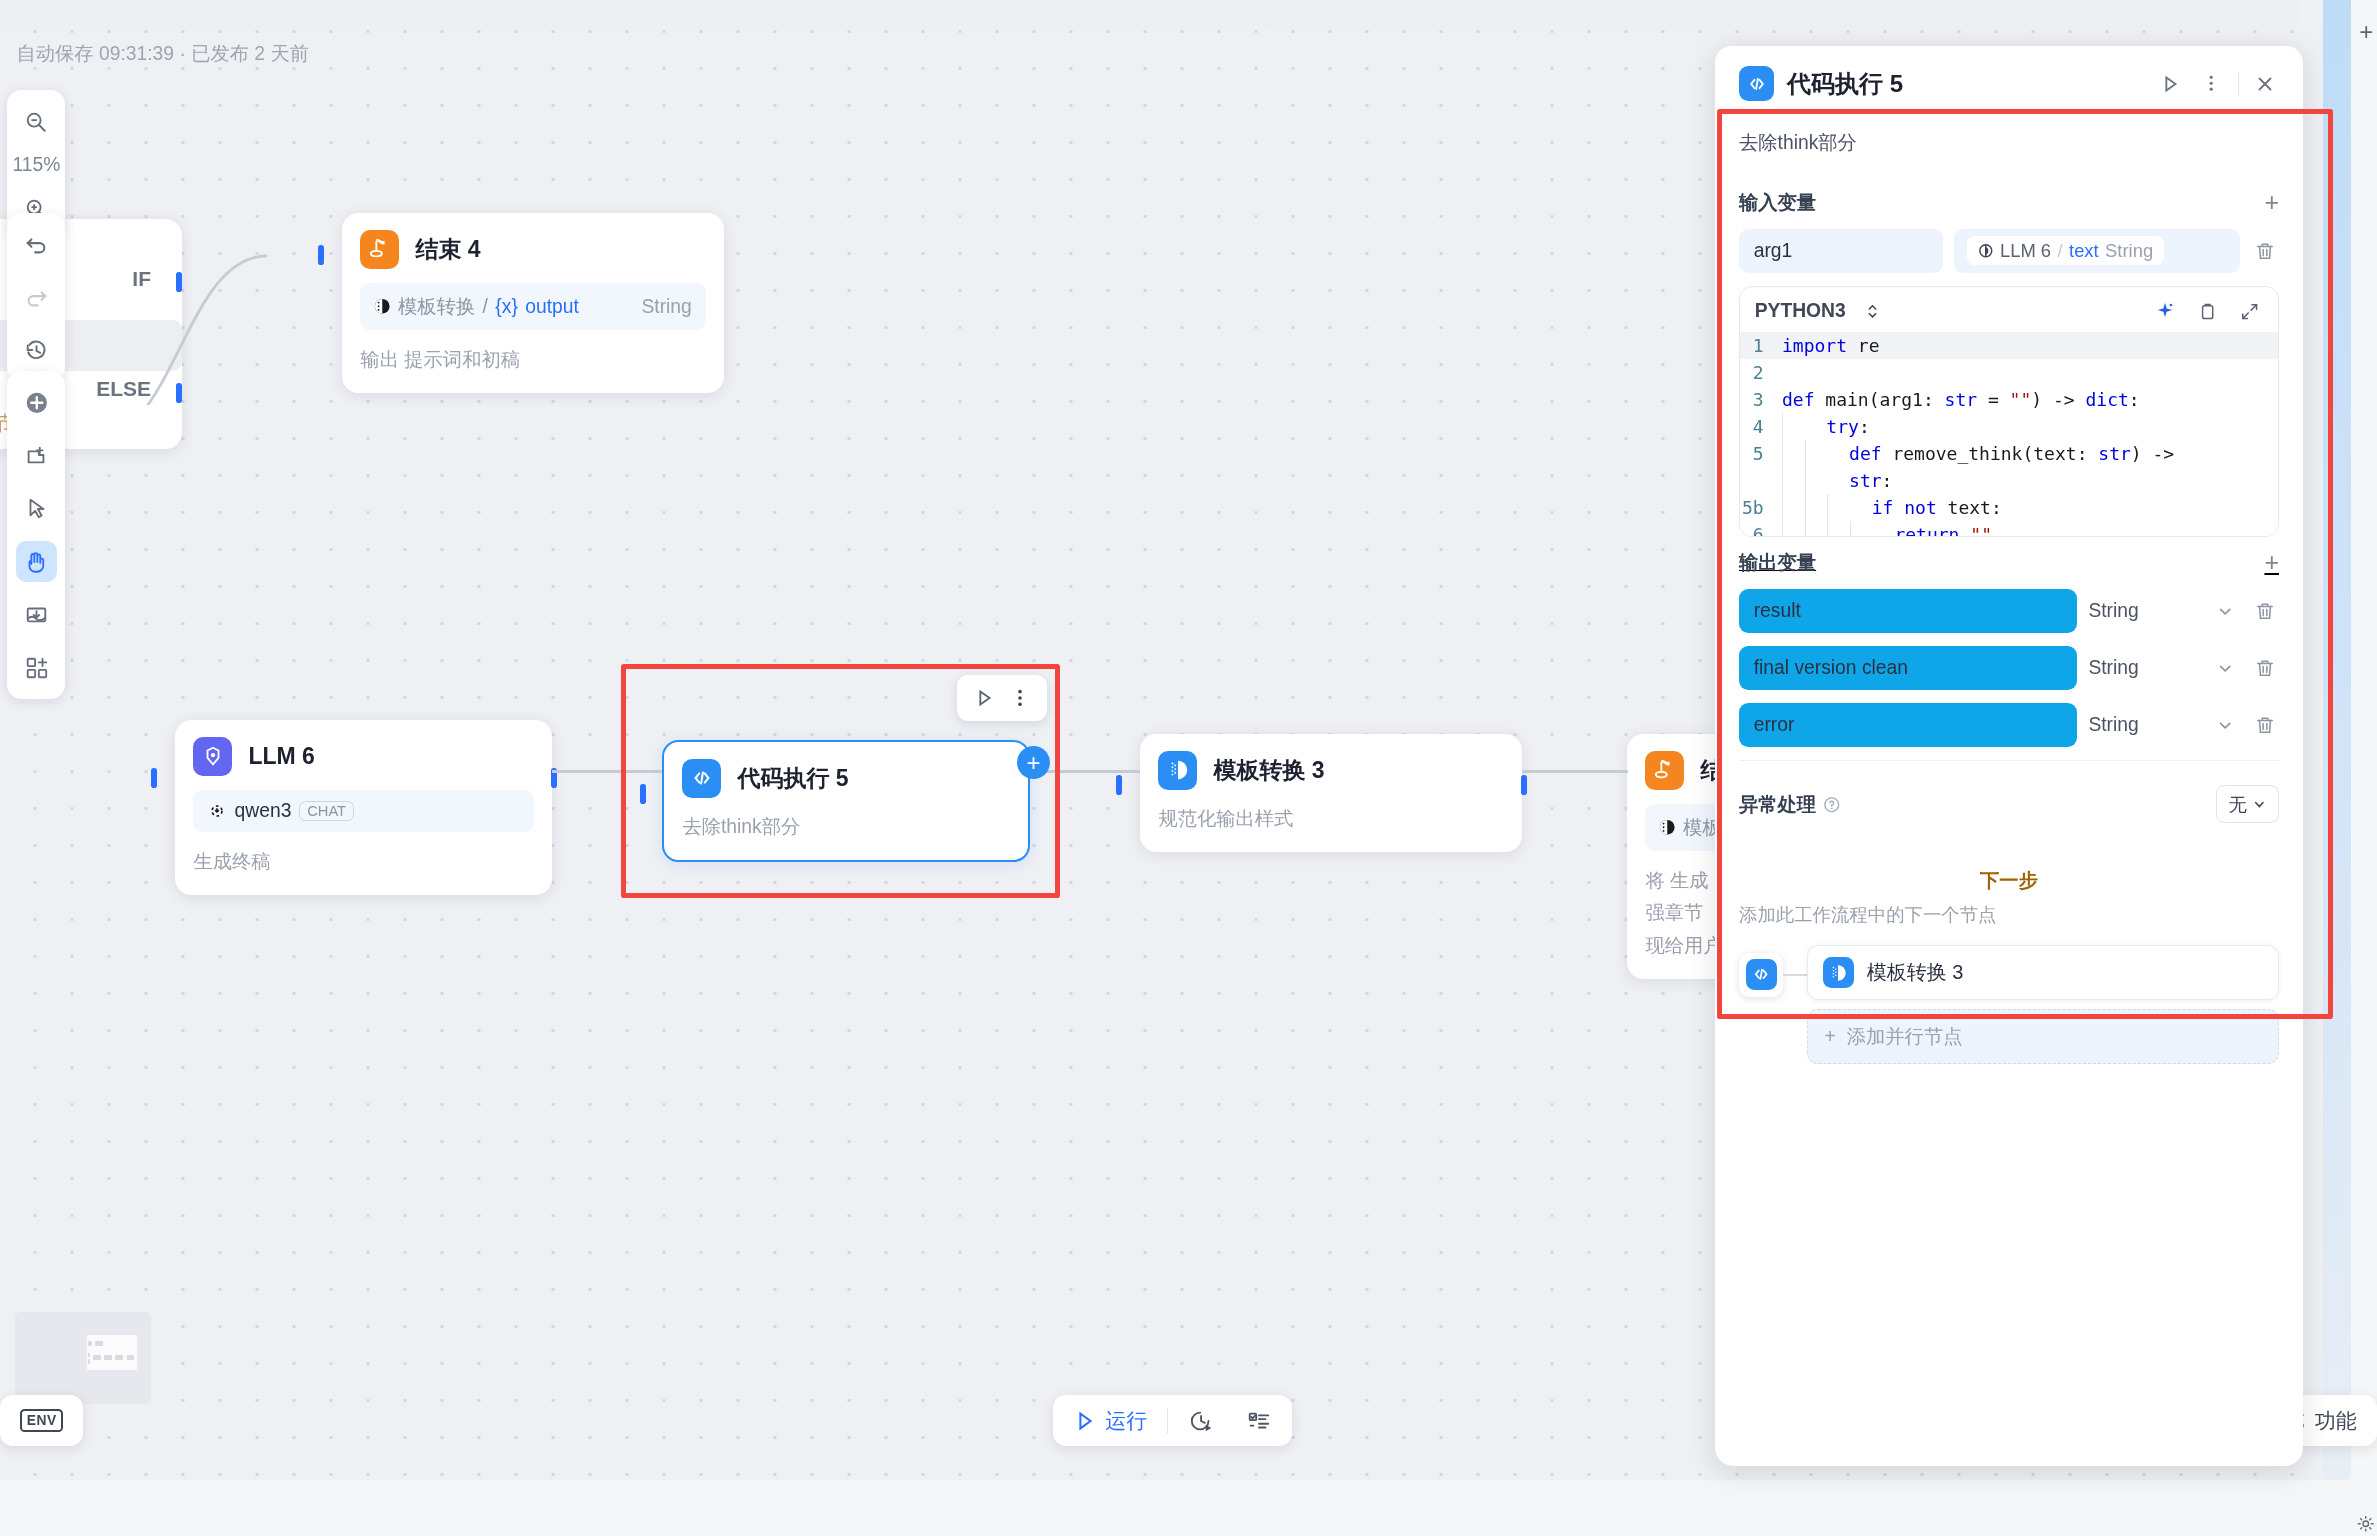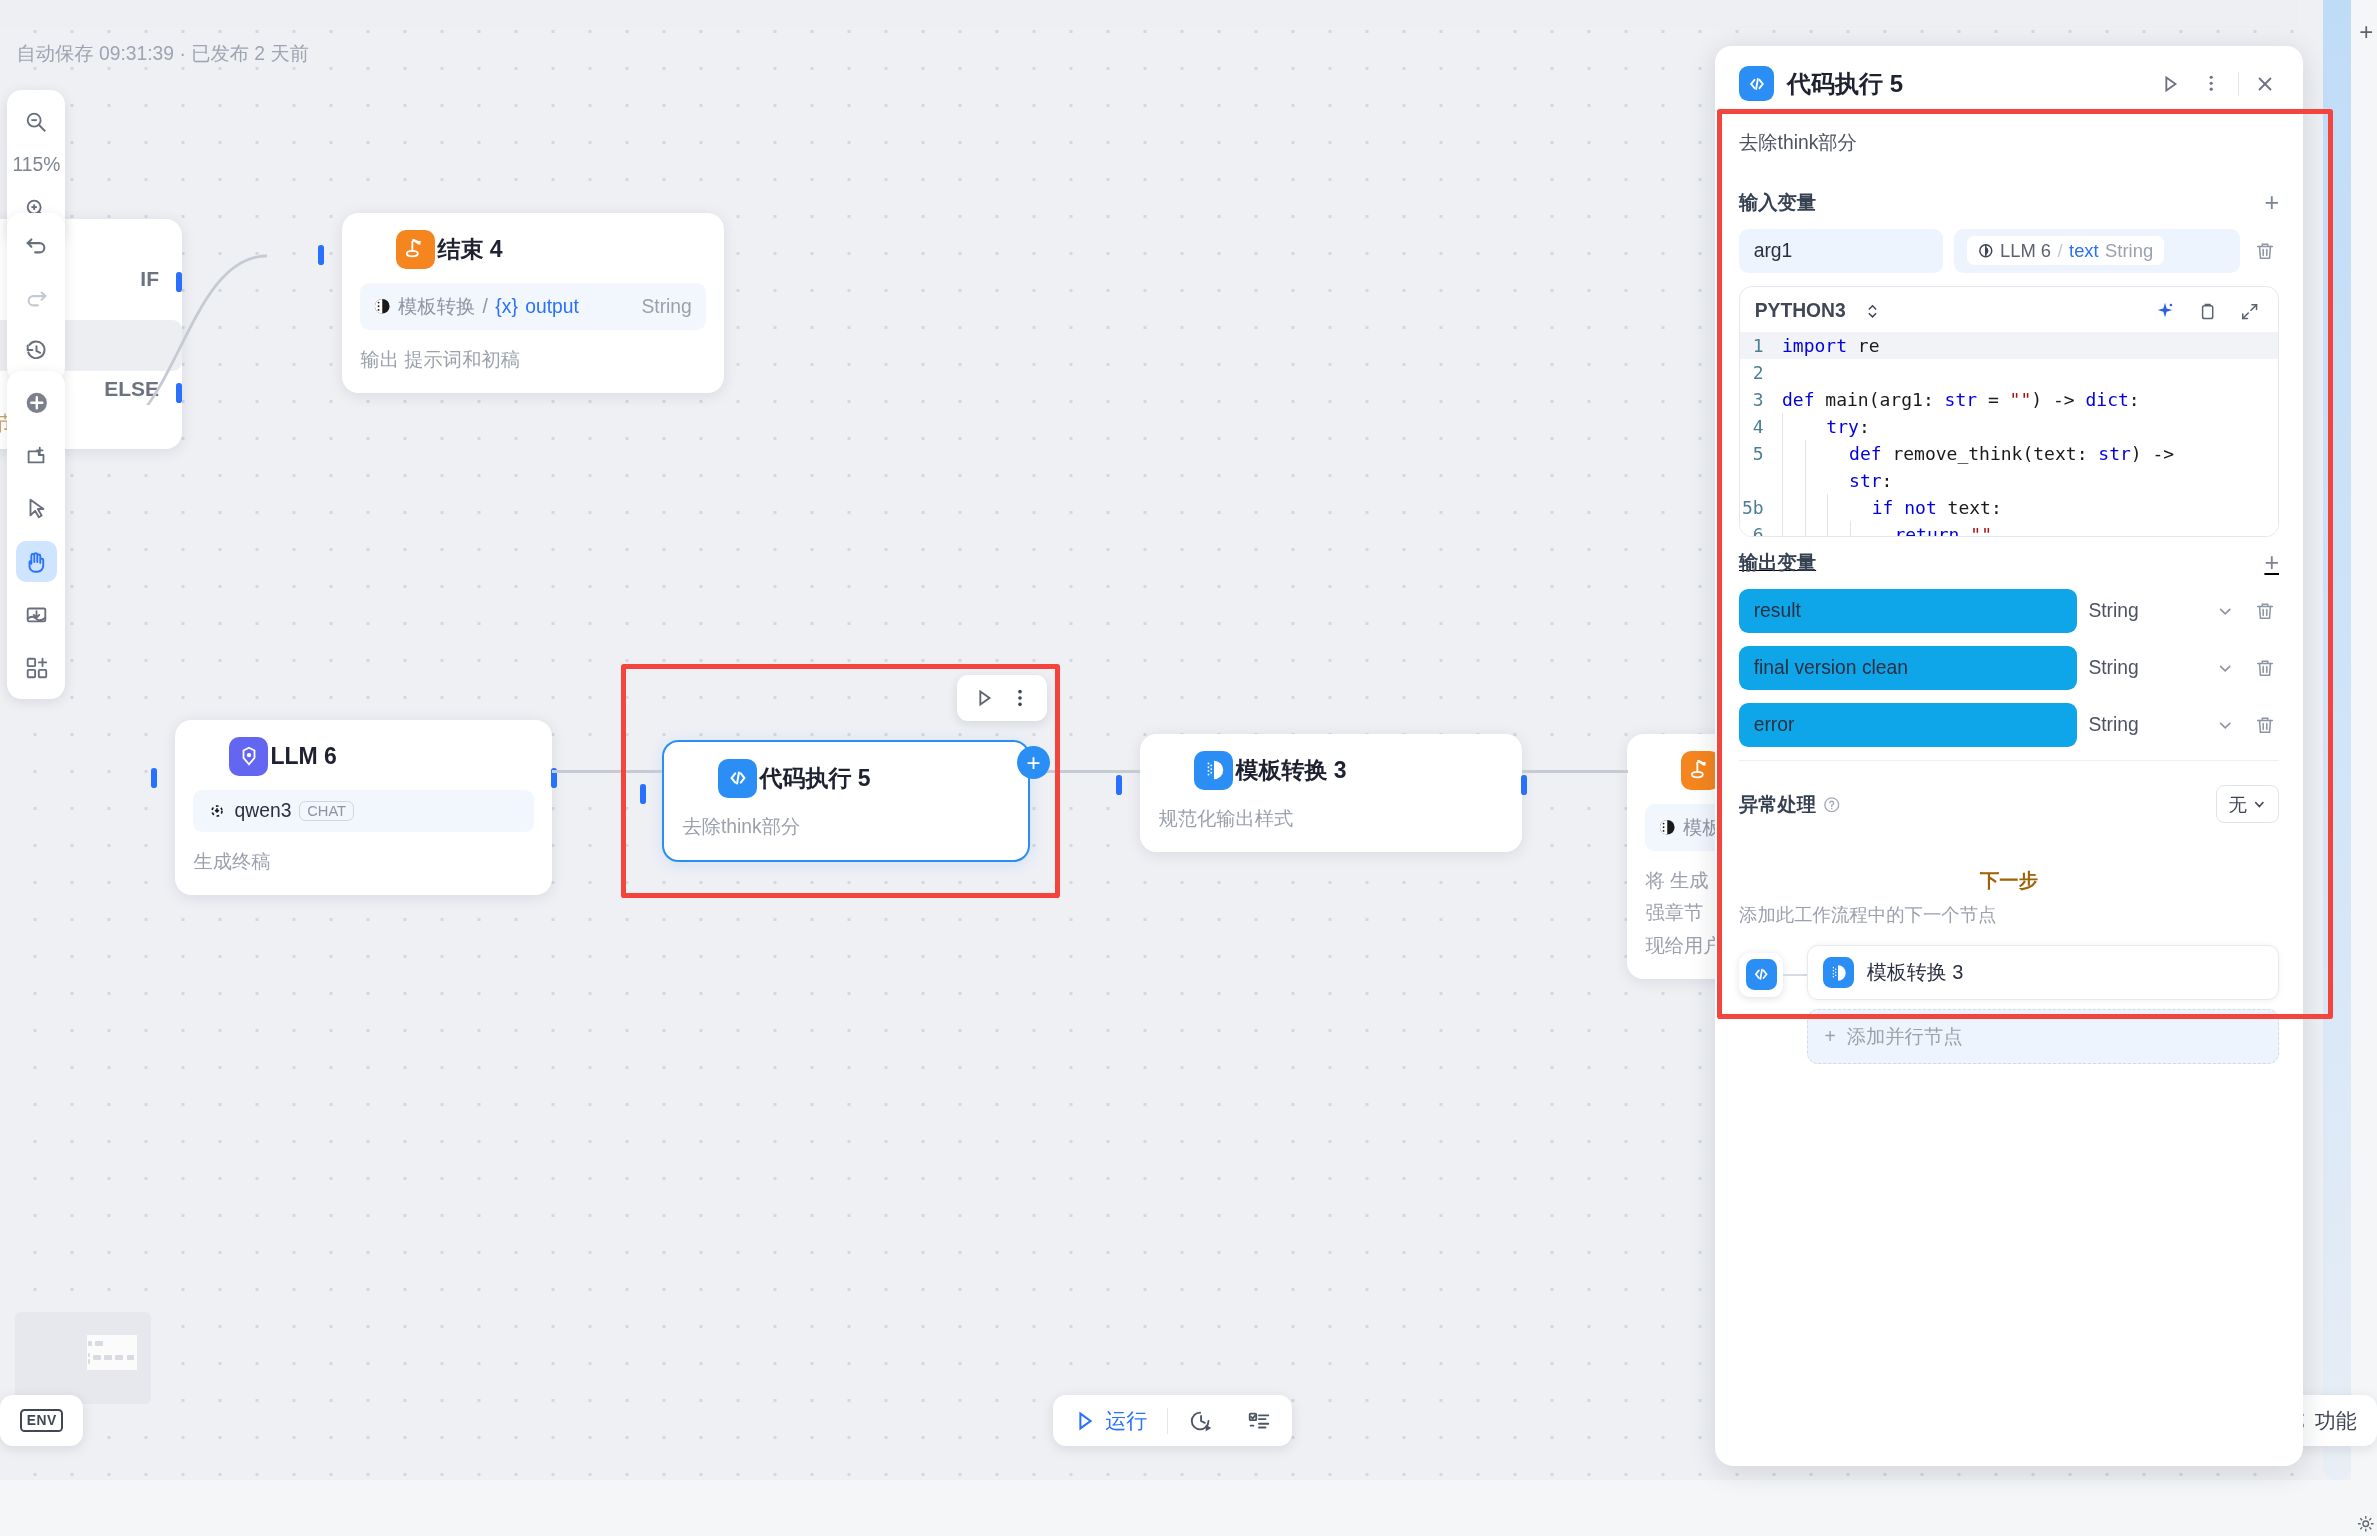--- a/index.html
+++ b/index.html
@@ -75,21 +75,21 @@
   .tb-btn.active { background: #cfe4ff; color: #2970ff; }
   .tb-btn.dim { color: #c4c9d2; }
   .zoom-label { font-size: 19.3px; color: #7e8694; }
 
   
   .node {
     position: absolute; background: #fff; border-radius: 16.5px;
     box-shadow: 0 2.8px 14.7px rgba(16,24,40,.09);
     padding: 16.5px 18.4px 20px 18.4px;
   }
-  .node-head { display: flex; align-items: center; gap: 2px; margin-left: 36px; }
+  .node-head { display: flex; align-items: center; gap: 16px; }
   .node-ico {
     width: 39px; height: 39px; border-radius: 10px;
     display: flex; align-items: center; justify-content: center;
     color: #fff; flex: none;
   }
   .ico-orange { background: #f5861f; }
   .ico-purple { background: #6366f1; }
   .ico-blue   { background: #2b8ef5; }
   .node-title { font-size: 23px; font-weight: bold; color: #1d2130; white-space: nowrap; }
   .node-field {
@@ -107,21 +107,21 @@
   .port {
     position: absolute; width: 6.4px; height: 20px; border-radius: 2.8px;
     background: #2970ff;
   }
 
   
   #node-ifelse {
     left: -112px; top: 219px; width: 294px; height: 230px;
     padding: 0; overflow: hidden;
   }
-  .branch { position:absolute; right:23px; font-size:21px; font-weight:bold; color:#6b7280; }
+  .branch { position:absolute; right:31px; font-size:21px; font-weight:bold; color:#6b7280; }
   #node-ifelse .strip {
     position:absolute; left:0; top:101px; width:100%; height:51px; background:#eceef2; border-radius:9.2px;
   }
   .ifelse-text { position:absolute; left:24px; top:191px; font-size:20px; color:#c9a06a; white-space:nowrap; }
 
   #node-end4 { left: 342px; top: 213px; width: 382px; }
   #node-llm6 { left: 175px; top: 720px; width: 377px; }
   #node-code5 {
     left: 662px; top: 740px; width: 368px; border: 2.8px solid #2b8ef5;
     box-shadow: 0 2.8px 14.7px rgba(41,112,255,.12);

